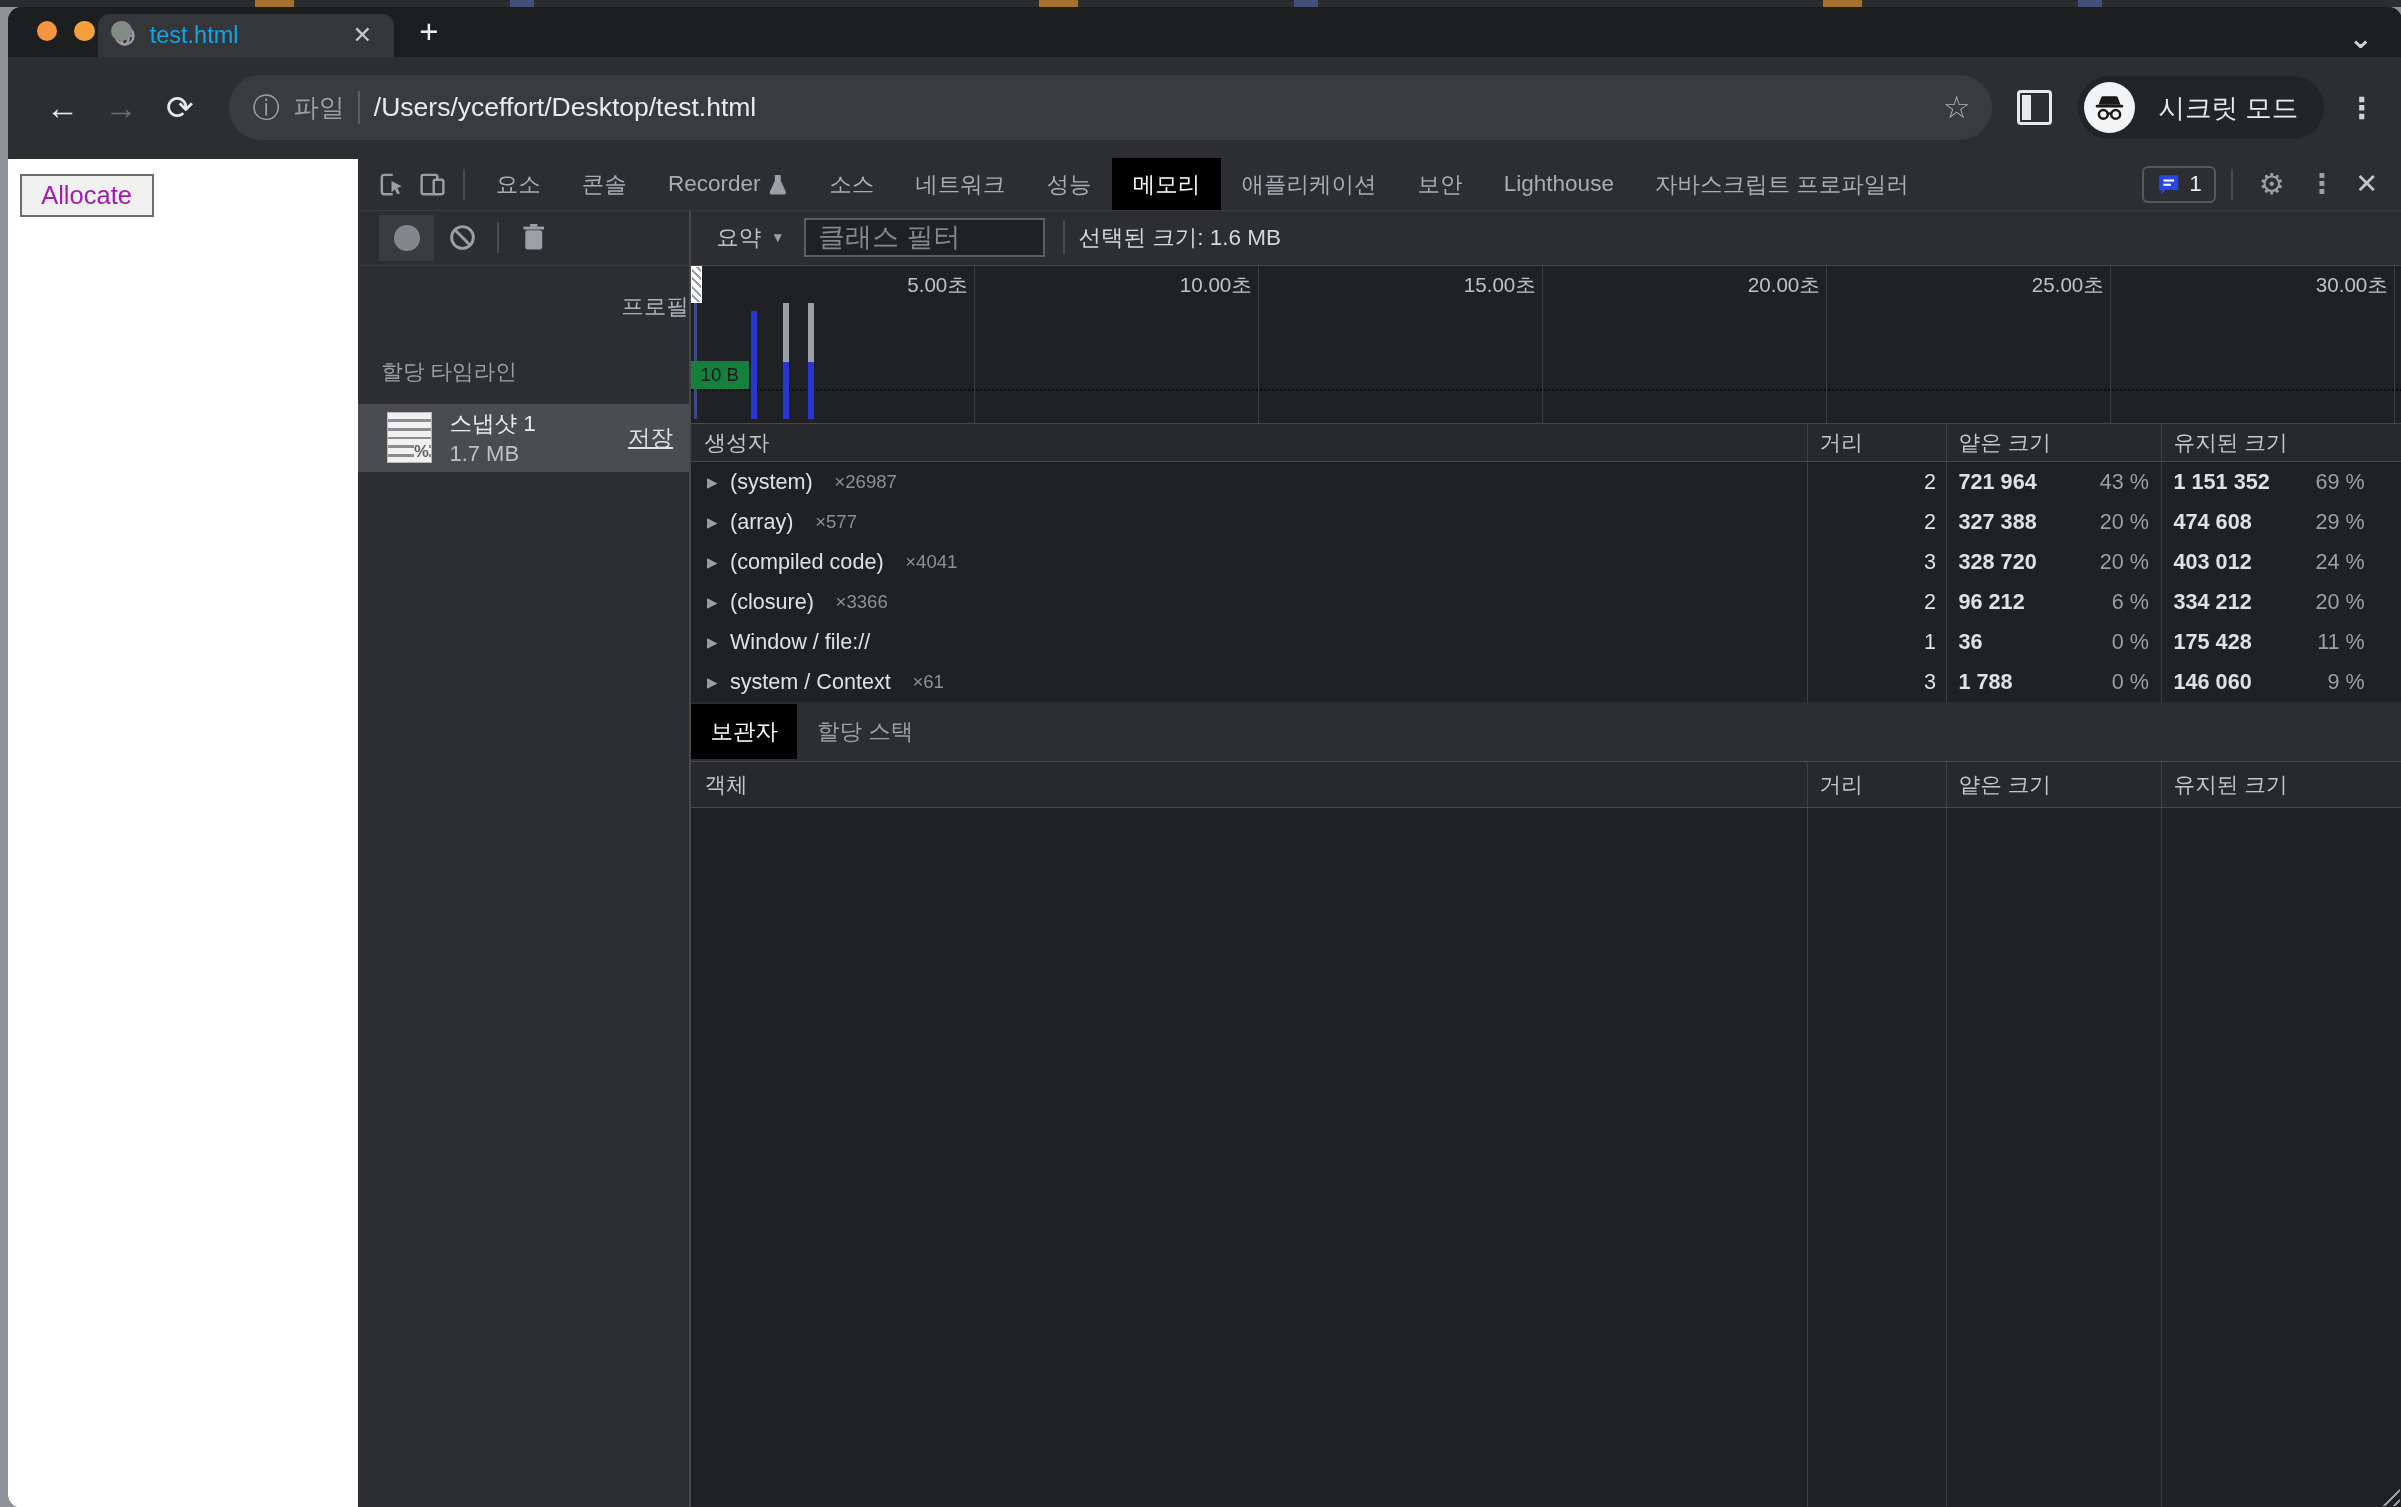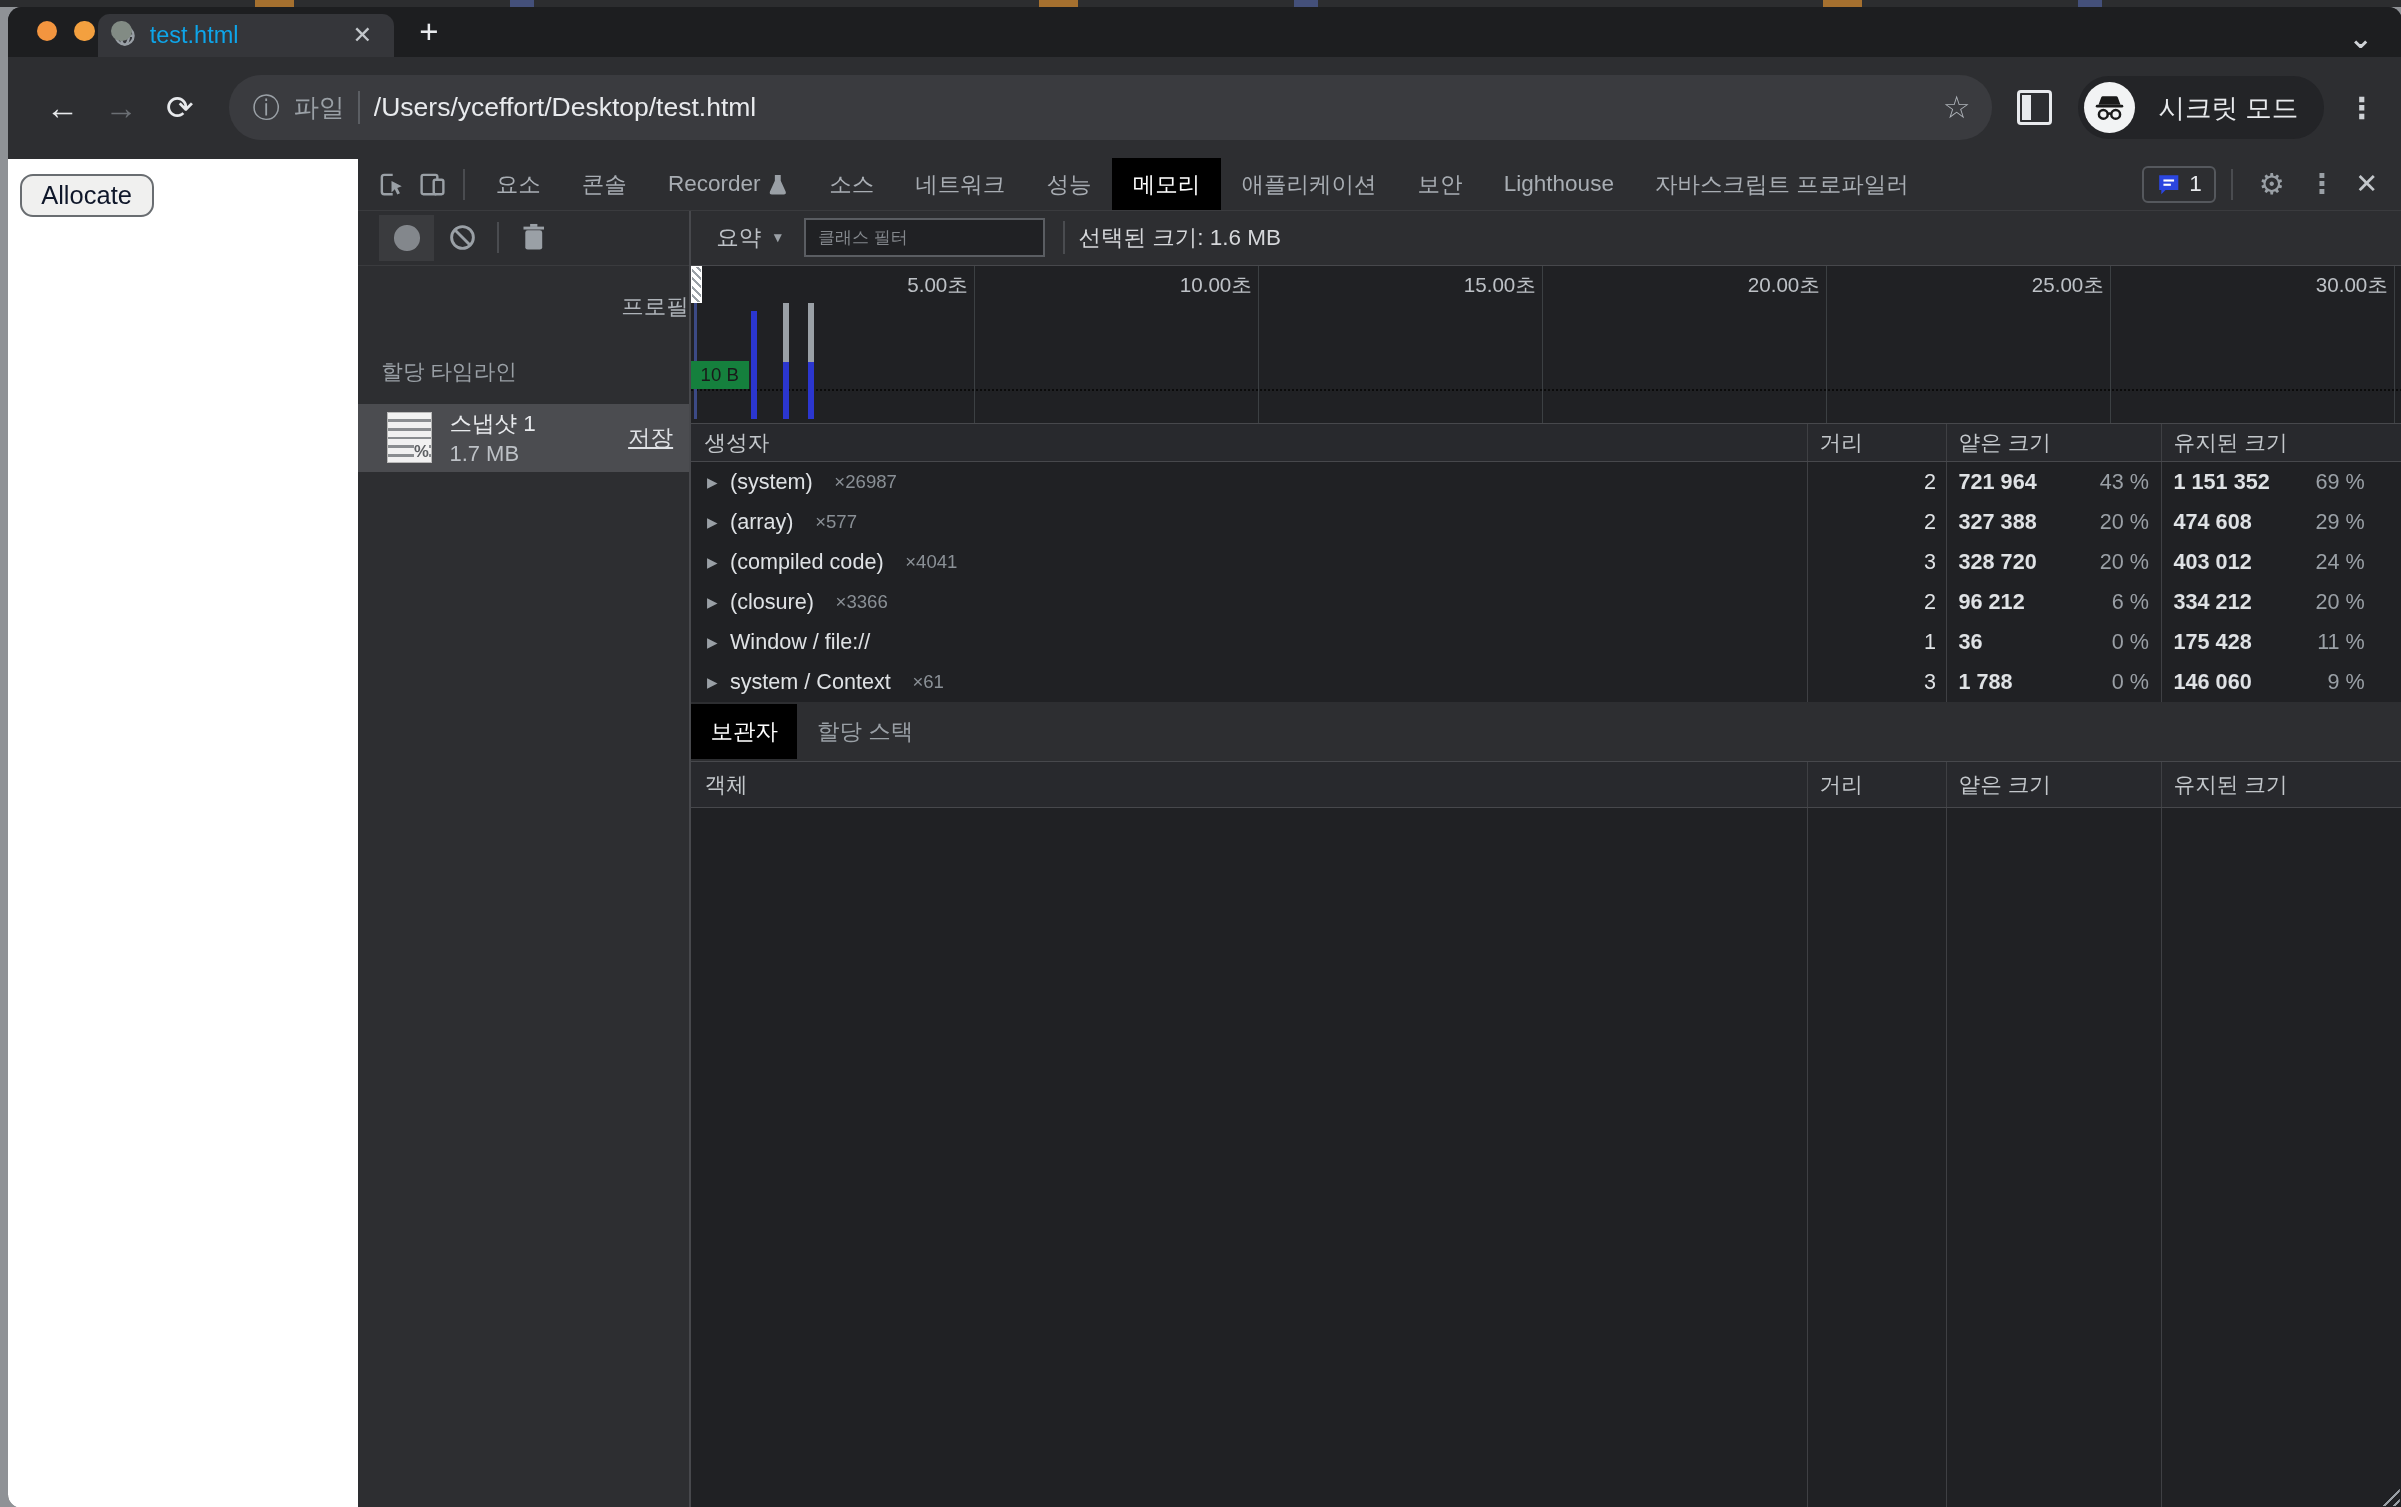--- a/index.html
+++ b/index.html
@@ -39,21 +39,21 @@
   .incog-badge { height:63px; background:#232427; border-radius:31px; display:flex; align-items:center; gap:15.7px;
     padding:0 25.5px 0 5.9px; flex:none; }
   .incog-circle { width:51px; height:51px; border-radius:50%; background:#f2f3f4; display:flex; align-items:center; justify-content:center; }
   .incog-label { color:#e8eaed; font-size:26.5px; white-space:nowrap;margin-left:8px; }
   .overflow-dots { color:#cfd2d6; font-size:29px; letter-spacing:0; margin-left:15.7px; font-weight:bold; }
 
   
   .content { display:flex; height:1349px; }
   .page { width:350px; background:#ffffff; position:relative; }
   .allocate { position:absolute; left:11.8px; top:14.7px; height:43px; padding:0 19.6px;
-    background:#f0f0ef; border:2px solid #696d71; border-radius:13px; font-size:25.5px; color:#0f172a;
+    background:#f0f0ef; border:2px solid #696d71; border-radius:0; font-size:25.5px; color:#a21caf;
     font-family:"Liberation Sans","DejaVu Sans",sans-serif; }
 
   
   .devtools { flex:1; display:flex; flex-direction:column; background:#2d2e31; min-width:0; }
   .dt-tabbar { height:52px; display:flex; align-items:center; padding-left:13.7px; border-bottom:1px solid #3a3b3e; }
   .ticon { width:41px; height:39px; display:flex; align-items:center; justify-content:center; flex:none; }
   .vdiv { width:2px; height:31px; background:#4a4c50; margin:0 9.8px; flex:none; }
   .dt-tab { color:#a8adb3; font-size:22.5px; padding:0 20.6px; height:52px; display:flex; align-items:center; gap:7.8px; white-space:nowrap; }
   .dt-tab.selected { background:#000; color:#fff; }
   .dt-tabbar .right { margin-left:auto; display:flex; align-items:center; gap:5.9px; padding-right:11.8px; }
@@ -66,21 +66,21 @@
   .dt-row2 { height:54px; display:flex; align-items:center; }
   .row2-left { width:331px; flex:none; display:flex; align-items:center; height:100%; padding-left:21.6px; }
   .rec-wrap { width:55px; height:46px; background:#3a3b3e; display:flex; align-items:center; justify-content:center; }
   .rec-dot { width:25.5px; height:25.5px; border-radius:50%; background:#83878c; }
   .row2-icon { width:57px; display:flex; justify-content:center; }
   .row2-div { width:2px; height:31px; background:#4a4c50; margin:0 5.9px; }
   .row2-main { flex:1; height:100%; border-left:2px solid #47484c; display:flex; align-items:center; padding-left:15.7px; min-width:0; }
   .summary-dd { color:#bdc1c6; font-size:22.5px; display:flex; align-items:center; gap:9.8px; padding:0 9.8px; }
   .dd-caret { font-size:13.7px; color:#9aa0a6; }
   .class-filter { width:241px; height:39px; margin-left:9.8px; background:#202124; border:2px solid #5a5d62;
-    color:#fca5a5; font-size:17px; padding:0 11.8px; font-family:inherit; }
+    color:#fca5a5; font-size:27px; padding:0 11.8px; font-family:inherit; }
   .class-filter::placeholder { color:#83878c; }
   .size-div { width:2px; height:33px; background:#4a4c50; margin:0 13.7px 0 17.6px; }
   .selected-size { color:#d5d7da; font-size:22.5px; white-space:nowrap; }
 
   .dt-body { flex:1; display:flex; min-height:0; }
   .dt-sidebar { width:331px; flex:none; background:#2d2e31; border-top:1px solid #3a3b3e; position:relative; }
   .profiles-title { color:#aeb3b9; font-size:22.5px; padding:25.5px 0 0 23.5px;text-align:right; }
   .tl-section { color:#9aa0a6; font-size:21.6px; padding:35px 0 0 23.5px; }
   .snap-item { margin-top:17.6px; height:68px; background:#4b4c50; display:flex; align-items:center; padding:0 15.7px 0 29px; gap:17.6px; }
   .snap-icon { width:45px; height:51px; background:#f1f1f1; border:1px solid #b9b9b9; position:relative; flex:none;

